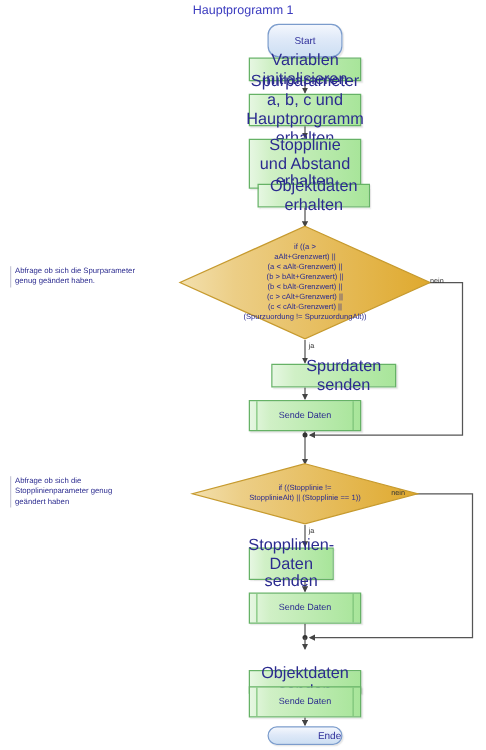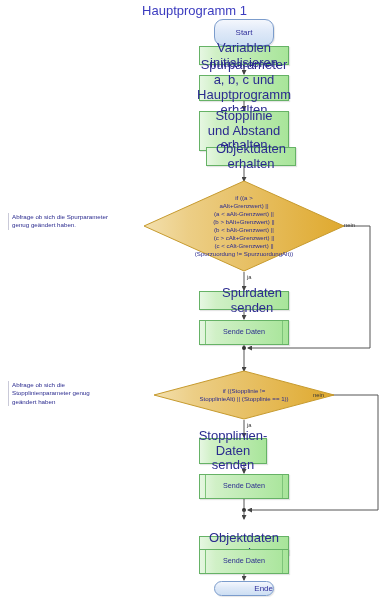--- a/index.html
+++ b/index.html
@@ -31,21 +31,21 @@
     line-height: 1.15;
   }
   
   #title {
     position: absolute;
     left: 0;
     top: 3px;
     width: 389px;
     text-align: center;
     color: #3b3bbf;
-    font-size: 13px;
+    font-size: 10px;
     font-family: "Liberation Sans", sans-serif;
   }
   
   .terminal {
     border: 1px solid #7b9ccc;
     border-radius: 9px;
     background: linear-gradient(to bottom, #f4f7fd 0%, #dfe9f8 45%, #cddff3 100%);
     font-size: 8px;
     color: #2f2f9a;
     box-shadow: 1px 1px 1px rgba(0,0,0,0.10);
@@ -212,21 +212,21 @@
   <span>Abfrage ob sich die Spurparameter genug geändert haben.</span>
 </div>
 
 <div class="branch-label" style="left:247px; top:274px;">
   <span>ja</span>
 </div>
 <div class="branch-label" style="left:344px; top:222px;">
   <span>nein</span>
 </div>
 
-<div class="node process" style="left:199px; top:291px; width:90px; height:19px;padding-left:20px;">
+<div class="node process" style="left:217px; top:291px; width:100px; height:19px;padding-left:20px;">
   <span>Spurdaten senden</span>
 </div>
 
 <div class="node subroutine" style="left:199px; top:320px; width:90px; height:25px;">
   <span>Sende Daten</span>
 </div>
 
 <div class="decision" style="left:154px; top:371px; width:180px; height:48px;">
   <div class="dtext">if ((Stopplinie !=
 StopplinieAlt) || (Stopplinie == 1))</div>

